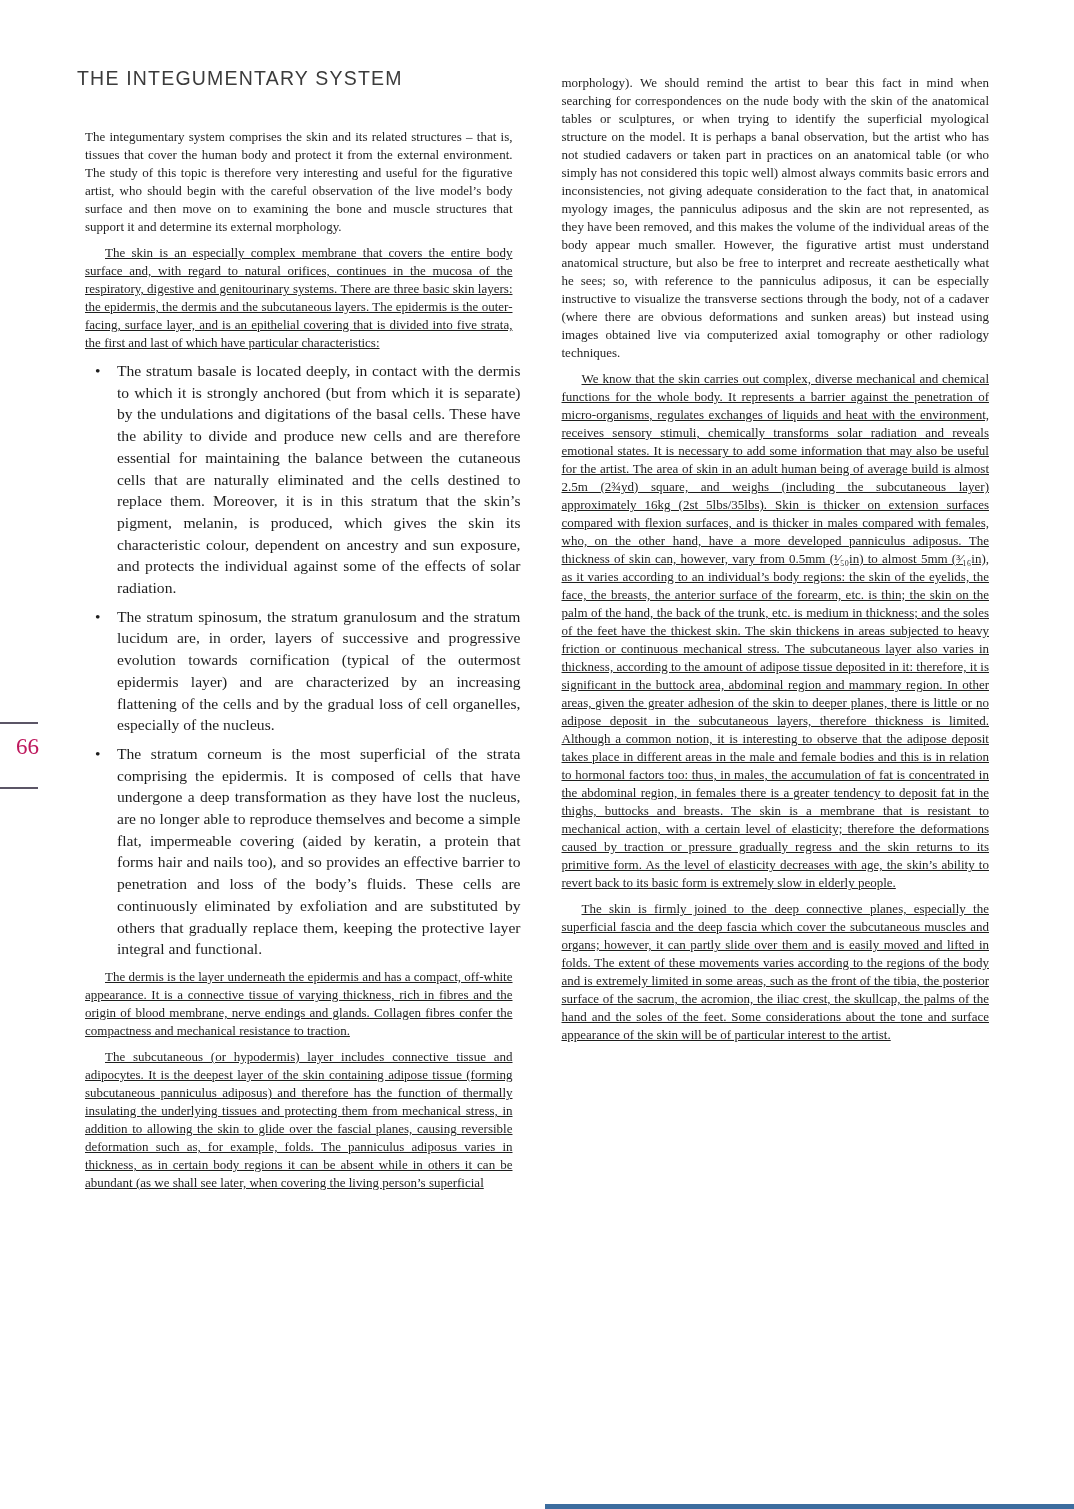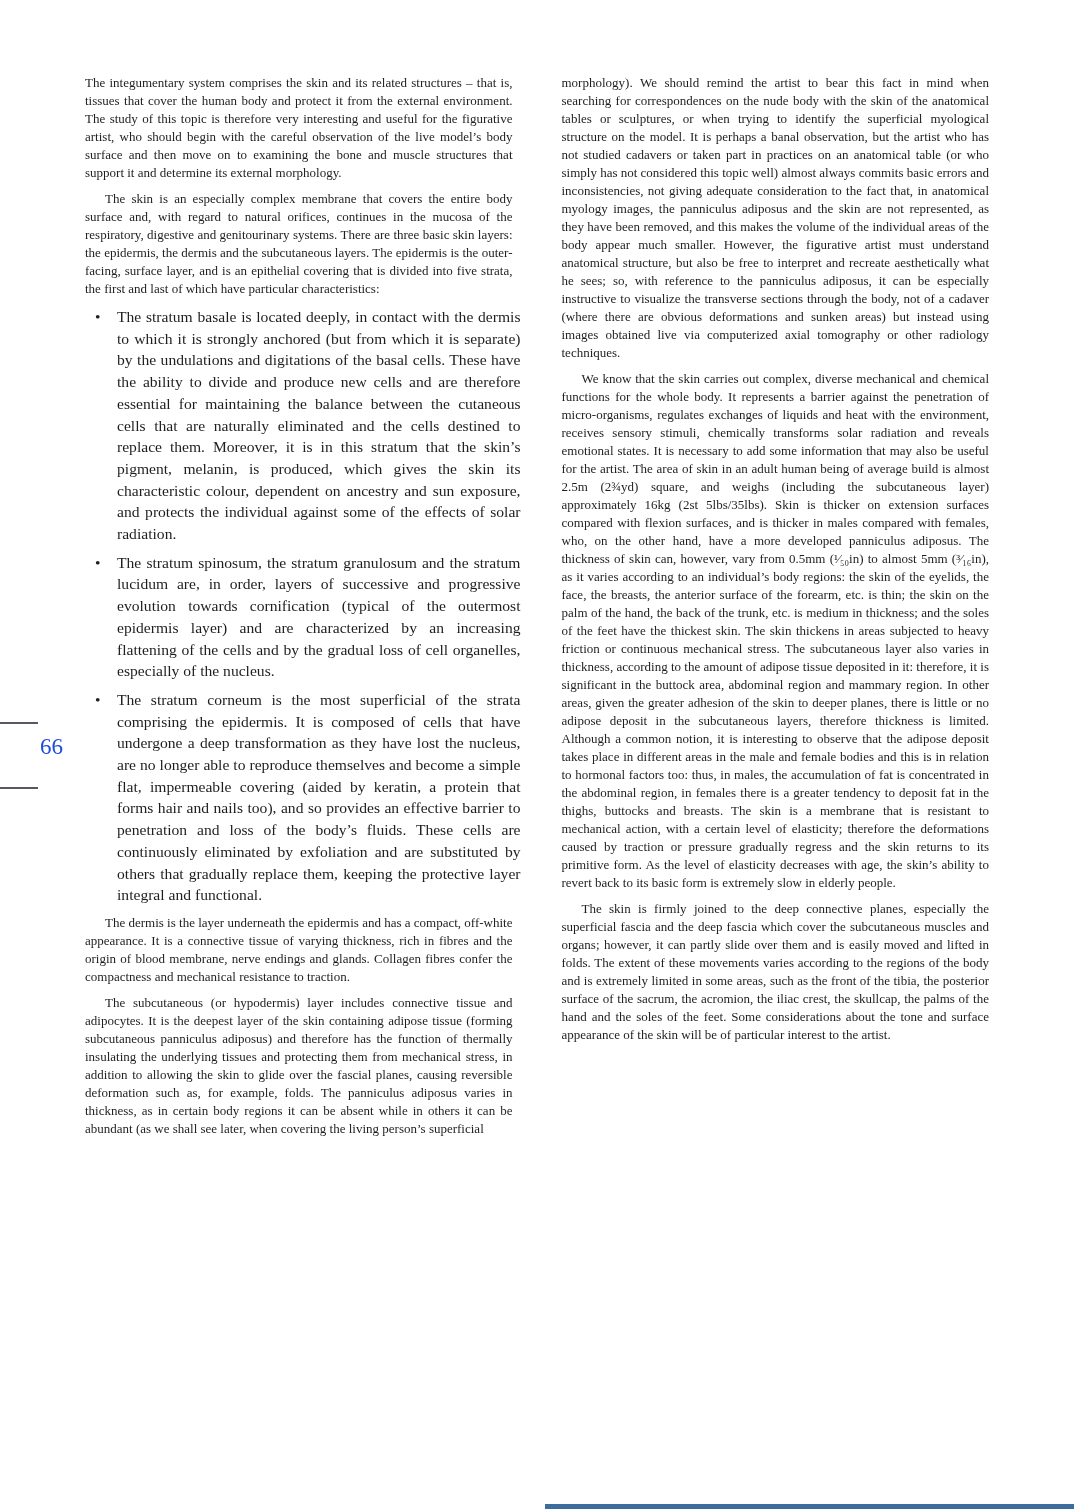--- a/index.html
+++ b/index.html
@@ -30,21 +30,21 @@
     margin: 0 0 38px 0;
     line-height: 24px;
   }
   .flow p {
     margin: 8px;
     font-size: 13px;
     line-height: 18px;
     text-align: justify;
     text-justify: inter-word;
   }
-  .flow p.indent { text-indent: 20px; }
+  .flow p.indent { text-indent: 20px; text-decoration: underline; }
   .bullet-item {
     display: flex;
     margin: 7px 0;
   }
   .bullet-marker {
     flex: 0 0 40px;
     box-sizing: border-box;
     padding-left: 18px;
     font-size: 15.6px;
     line-height: 21.7px;
@@ -60,25 +60,25 @@
     position: absolute;
     left: 0;
     width: 38px;
     height: 2px;
     background: #5b5566;
   }
   .margin-rule.top { top: 722px; }
   .margin-rule.bottom { top: 787px; }
   .page-number {
     position: absolute;
-    left: 40px;
+    left: 16px;
     top: 734px;
     font-family: "Liberation Serif", "DejaVu Serif", serif;
     font-size: 23px;
-    color: #1d4ed8;
+    color: #be185d;
   }
   .bottom-bar {
     position: absolute;
     left: 545px;
     right: 0;
     bottom: 0;
     height: 5px;
     background: #3c6d9f;
   }
   strong { font-weight: normal; }
@@ -87,20 +87,21 @@
 <body>
 
 <div class="page">
 
   <div class="margin-rule top"></div>
   <div class="page-number">66</div>
   <div class="margin-rule bottom"></div>
 
   <div class="columns">
     <div class="col">
+      <h1 class="page-title">THE INTEGUMENTARY SYSTEM</h1>
       <div class="flow">
           <p class="">The integumentary system comprises the skin and its related structures – that is, tissues that cover the human body and protect it from the external environment. The study of this topic is therefore very interesting and useful for the figurative artist, who should begin with the careful observation of the live model’s body surface and then move on to examining the bone and muscle structures that support it and determine its external morphology.</p>
           <p class="indent">The skin is an especially complex membrane that covers the entire body surface and, with regard to natural orifices, continues in the mucosa of the respiratory, digestive and genitourinary systems. There are three basic skin layers: the epidermis, the dermis and the subcutaneous layers. The epidermis is the outer-facing, surface layer, and is an epithelial covering that is divided into five strata, the first and last of which have particular characteristics:</p>
           <div class="bullet-item">
             <span class="bullet-marker">•</span>
             <div class="bullet-text">The <strong>stratum basale</strong> is located deeply, in contact with the dermis to which it is strongly anchored (but from which it is separate) by the undulations and digitations of the basal cells. These have the ability to divide and produce new cells and are therefore essential for maintaining the balance between the cutaneous cells that are naturally eliminated and the cells destined to replace them. Moreover, it is in this stratum that the skin’s pigment, melanin, is produced, which gives the skin its characteristic colour, dependent on ancestry and sun exposure, and protects the individual against some of the effects of solar radiation.</div>
           </div>
           <div class="bullet-item">
             <span class="bullet-marker">•</span>
             <div class="bullet-text">The <strong>stratum spinosum</strong>, the <strong>stratum granulosum</strong> and the <strong>stratum lucidum</strong> are, in order, layers of successive and progressive evolution towards cornification (typical of the outermost epidermis layer) and are characterized by an increasing flattening of the cells and by the gradual loss of cell organelles, especially of the nucleus.</div>

